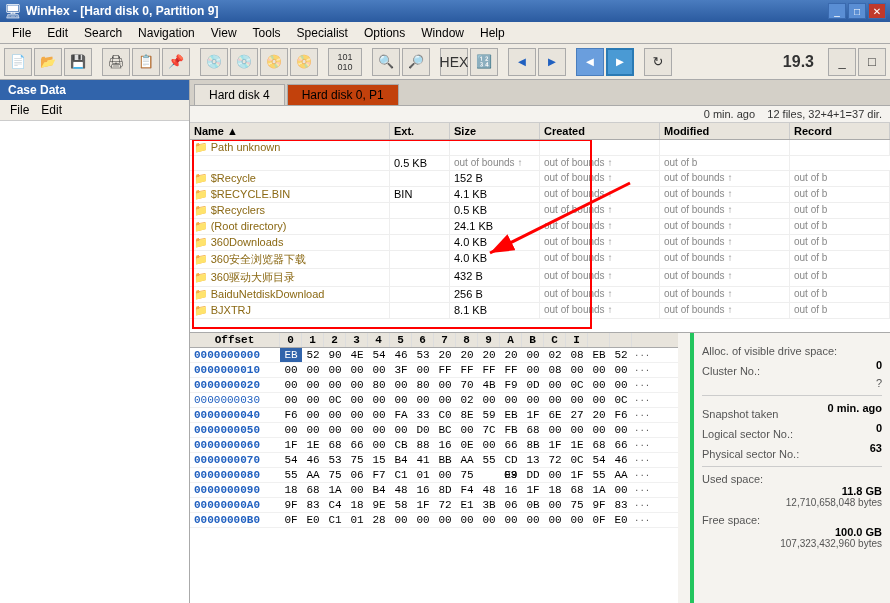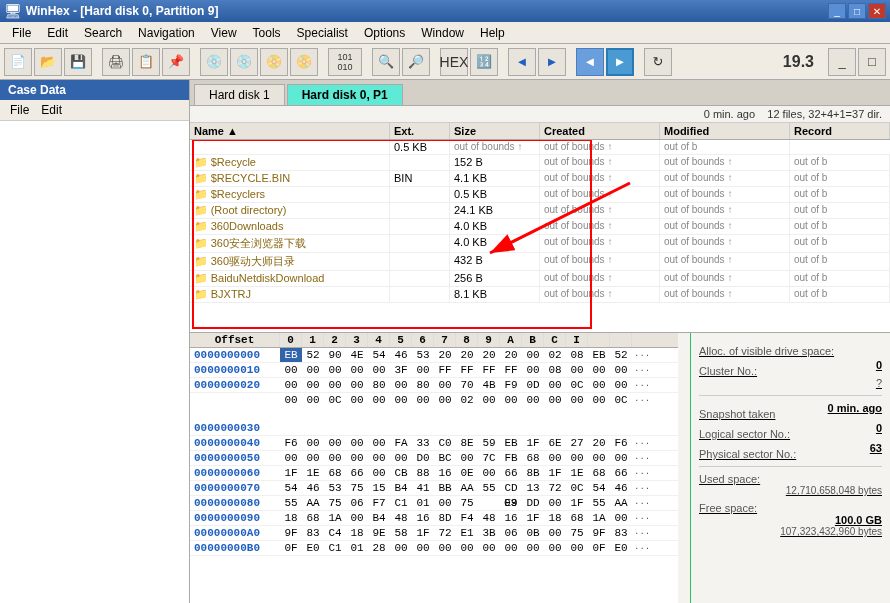--- a/index.html
+++ b/index.html
@@ -84,21 +84,21 @@
     
     #tabs {
       display: flex; background: #d4d0c8; padding: 4px 4px 0;
       border-bottom: 1px solid #aaa;
     }
     .tab {
       padding: 3px 14px; background: #e8e4dc; border: 1px solid #aaa;
       border-bottom: none; cursor: pointer; font-size: 12px; color: #000;
       margin-right: 2px;
     }
-    .tab.active { background: #5eead4; font-weight: bold; }
+    .tab.active { background: #c2410c; font-weight: normal; }
 
     
     #statusbar-top {
       background: #f5f3ef; padding: 2px 8px; font-size: 11px; color: #333;
       display: flex; justify-content: flex-end; border-bottom: 1px solid #ccc;
     }
 
     
     #file-list-container {
       height: 210px; overflow-y: auto; background: white; border-bottom: 1px solid #aaa; position: relative;
@@ -137,22 +137,22 @@
     #hex-area {
       flex: 1; display: flex; overflow: hidden; gap: 12px;
     }
     #hex-left {
       flex: 1; overflow-y: auto; background: white; font-family: 'Courier New', monospace; font-size: 11px;
     }
     .hex-hcell { padding: 1px 2px; text-align: center; border-right: 1px solid #ddd; }
 
     
     #right-info {
-      width: 200px; background: #f5f3ef; border-left: 1px solid #22c55e;
-      padding: 6px 8px; font-size: 11px; overflow-y: auto; text-decoration: underline;
+      width: 200px; background: #f5f3ef; border-left: 4px solid #22c55e;
+      padding: 6px 8px; font-size: 11px; overflow-y: auto;
     }
     .ri-label { color: #555; margin-top: 6px; }
     .ri-value { color: #000; font-weight: bold; }
     .ri-row { display: flex; justify-content: space-between; margin-top: 2px; }
     .ri-sep { border-top: 1px solid #ccc; margin: 6px 0; }
   </style>
 </head>
 <body>
 
 <div id="titlebar">
@@ -220,21 +220,21 @@
     <div id="left-panel-menubar">
       <span>File</span>
       <span>Edit</span>
     </div>
     <div id="left-panel-content"></div>
   </div>
 
   <div id="right-panel">
 
     <div id="tabs">
-      <div class="tab">Hard disk 1</div>
+      <div class="tab">Hard disk 4</div>
       <div class="tab active">Hard disk 0, P1</div>
     </div>
 
     <div id="statusbar-top">
       <span>0 min. ago</span>
       &nbsp;&nbsp;&nbsp;&nbsp;
       <span>12 files, 32+4+1=37 dir.</span>
     </div>
 
     <div style="flex:1; display:flex; flex-direction:column; overflow:hidden;">
@@ -254,20 +254,28 @@
 
         <div id="file-list-header">
           <div class="fh-cell">Name ▲</div>
           <div class="fh-cell">Ext.</div>
           <div class="fh-cell">Size</div>
           <div class="fh-cell">Created</div>
           <div class="fh-cell">Modified</div>
           <div class="fh-cell">Record</div>
         </div>
         <div id="file-rows">
+            <div class="file-row">
+      <div class="fc folder"><span class="folder-icon">📁</span>Path unknown</div>
+      <div class="fc"></div>
+      <div class="fc"></div>
+      <div class="fc" style="color:#888;font-size:10px;"></div>
+      <div class="fc" style="color:#888;font-size:10px;"></div>
+      <div class="fc" style="color:#888;font-size:10px;"></div>
+    </div>
             <div class="file-row">
       <div class="fc"></div>
       <div class="fc">0.5 KB</div>
       <div class="fc" style="color:#888;font-size:10px;">out of bounds ↑</div>
       <div class="fc" style="color:#888;font-size:10px;">out of bounds ↑</div>
       <div class="fc" style="color:#888;font-size:10px;">out of b</div>
     </div>
             <div class="file-row">
       <div class="fc folder"><span class="folder-icon">📁</span>$Recycle</div>
       <div class="fc"></div>
@@ -419,21 +427,21 @@
                 <div style="padding:1px 2px;text-align:center;">4B</div>
                 <div style="padding:1px 2px;text-align:center;">F9</div>
                 <div style="padding:1px 2px;text-align:center;">0D</div>
                 <div style="padding:1px 2px;text-align:center;">00</div>
                 <div style="padding:1px 2px;text-align:center;">0C</div>
                 <div style="padding:1px 2px;text-align:center;">00</div>
                 <div style="padding:1px 2px;text-align:center;">00</div>
                 <div style="padding:1px 2px;font-size:9px;color:#555;">...</div>
               </div>
               <div style="display: grid; grid-template-columns: 90px repeat(16, 22px) 30px; border-bottom: 1px solid rgb(240, 240, 240); font-family: &quot;Courier New&quot;, monospace; font-size: 11px;">
-                <div style="padding:1px 4px;color:#2060c0;font-weight:bold;margin-top:28px;">0000000030</div>
+                <div style="padding:1px 4px;color:#2060c0;font-weight:normal;">0000000030</div>
                 <div style="padding:1px 2px;text-align:center;">00</div>
                 <div style="padding:1px 2px;text-align:center;">00</div>
                 <div style="padding:1px 2px;text-align:center;">0C</div>
                 <div style="padding:1px 2px;text-align:center;">00</div>
                 <div style="padding:1px 2px;text-align:center;">00</div>
                 <div style="padding:1px 2px;text-align:center;">00</div>
                 <div style="padding:1px 2px;text-align:center;">00</div>
                 <div style="padding:1px 2px;text-align:center;">00</div>
                 <div style="padding:1px 2px;text-align:center;">02</div>
                 <div style="padding:1px 2px;text-align:center;">00</div>
@@ -623,20 +631,21 @@
           <div class="ri-row">
             <span class="ri-label">Logical sector No.:</span>
             <span class="ri-value">0</span>
           </div>
           <div class="ri-row">
             <span class="ri-label">Physical sector No.:</span>
             <span class="ri-value">63</span>
           </div>
           <div class="ri-sep"></div>
           <div class="ri-label">Used space:</div>
+          <div class="ri-value" style="text-align:right;">11.8 GB</div>
           <div style="font-size:10px; color:#555; text-align:right;">12,710,658,048 bytes</div>
           <div class="ri-label">Free space:</div>
           <div class="ri-value" style="text-align:right;">100.0 GB</div>
           <div style="font-size:10px; color:#555; text-align:right;">107,323,432,960 bytes</div>
         </div>
       </div>
 
     </div>
   </div>
 </div>

